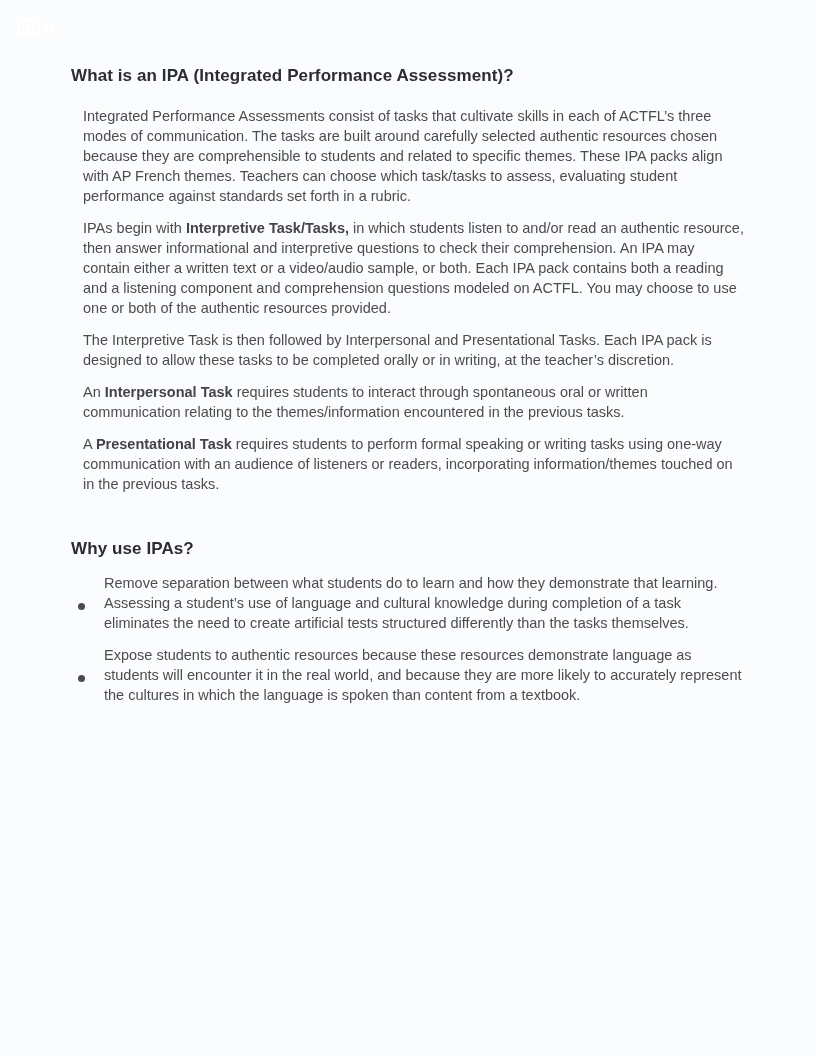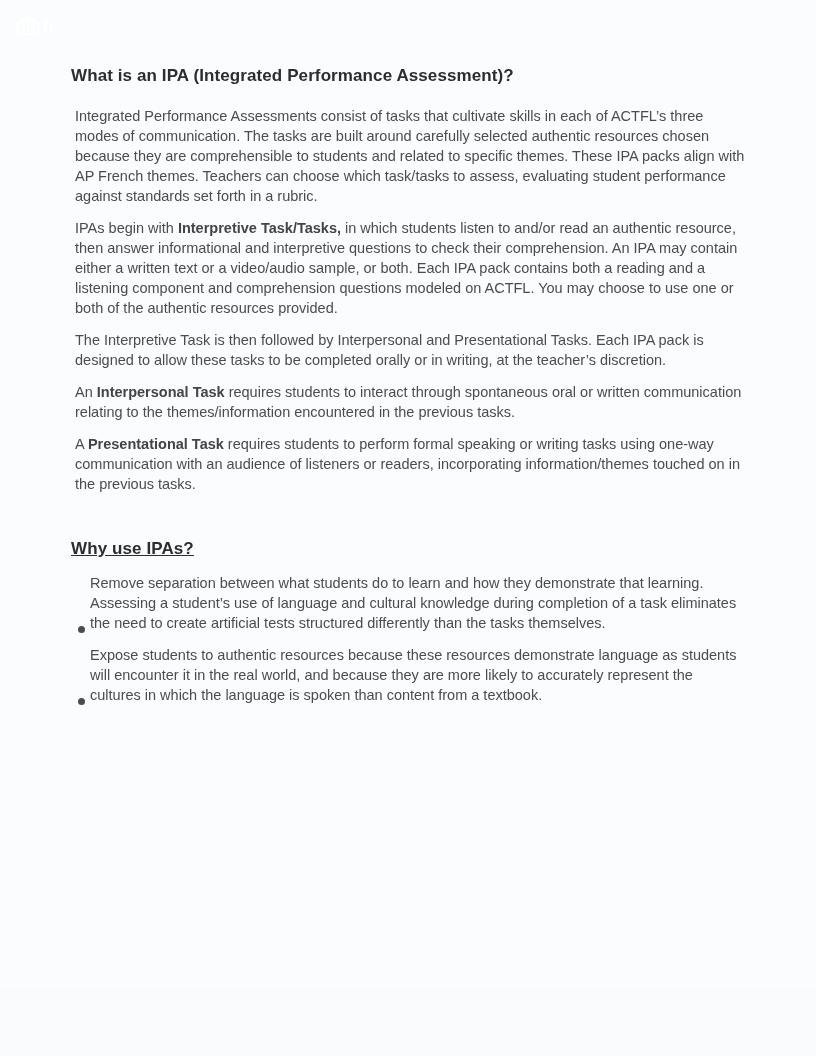--- a/index.html
+++ b/index.html
@@ -34,46 +34,46 @@
   }
   h1,h2{
     margin:0;
     font-size:17px;
     line-height:24px;
     font-weight:600;
     color:#2c2d30;
     letter-spacing:.1px;
   }
   .content p{
-    margin:0 0 12px 4px;
+    margin:0 0 12px 12px;
   }
   .content .after-heading{
     margin-top:18px;
   }
   .bold-inline{
     font-weight:700;
     color:#434447;
     text-align:right;
   }
   .section-gap{
     margin-top:43px;
-    text-decoration:underline;
   }
   .intro-line{
     margin-top:10px;
   }
   ul.bullets{
     list-style:none;
     margin:12px 0 0 0;
     padding:0;
   }
   ul.bullets li{
     display:flex;
-    align-items:flex-end;
+    align-items:center;
     margin:0 0 12px 0;
+    gap:14px;
   }
   .bullet-dot{
     flex:0 0 auto;
     width:7px;
     height:7px;
     border-radius:50%;
     background:#4b4c4e;
     margin:7px 5px 0 7px;
   }
   .bullet-text{

